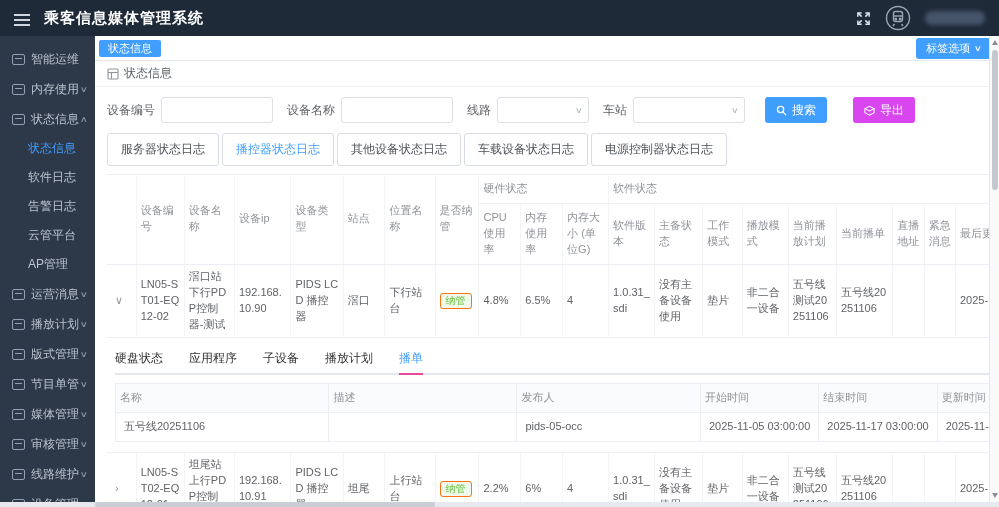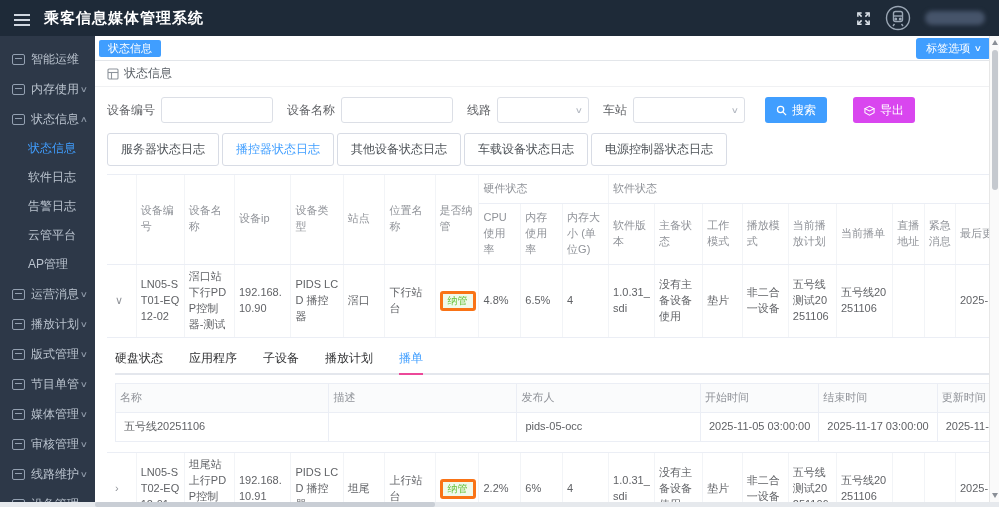--- a/index.html
+++ b/index.html
@@ -56,21 +56,21 @@
   .tab { border:1px solid #d8dce5; background:#fff; color:#4d5257; font-size:12px; padding:7px 13px; border-radius:3px; cursor:pointer; white-space:nowrap; }
   .tab.active { color:#409eff; }
 
   
   .table-wrap { margin:8px 10px 0 12px; flex:1; overflow:hidden; position:relative; border-top:1px solid #ebeef5; }
   table.main-tbl { table-layout:fixed; border-collapse:collapse; width:958px; font-size:11px; color:#606266; }
   .main-tbl th { color:#909399; font-weight:normal; background:#fff; }
   .main-tbl th,.main-tbl td { border-bottom:1px solid #ebeef5; border-right:1px solid #f2f4f7; padding:4px 4px; text-align:left; vertical-align:middle; word-break:break-all; line-height:1.45; }
   .main-tbl thead th { padding:6px 4px; }
   .expand-ic { color:#909399; font-size:11px; cursor:pointer; display:inline-block; padding:0 4px; }
-  .badge { display:inline-block; background:#f0f9eb; border:3px solid #f97316; color:#67c23a; font-size:10px; line-height:14px; padding:0 5px; border-radius:3px; white-space:nowrap; }
+  .badge { display:inline-block; background:#f0f9eb; border:1px solid #f97316; color:#67c23a; font-size:10px; line-height:14px; padding:0 5px; border-radius:3px; white-space:nowrap; }
 
   
   td.detail-cell { padding:6px 8px 10px; background:#fff; }
   .sub-tabs { display:flex; gap:26px; font-size:12px; color:#303133; border-bottom:2px solid #e4e7ed; }
   .sub-tab { padding:6px 0; cursor:pointer; }
   .sub-tab.active { color:#409eff; border-bottom:2px solid #ec4899; margin-bottom:-2px; }
   table.sub-tbl { table-layout:fixed; border-collapse:collapse; margin-top:8px; font-size:11px; color:#606266; border:1px solid #ebeef5; }
   .sub-tbl th { background:#fafbfc; color:#909399; font-weight:normal; }
   .sub-tbl th,.sub-tbl td { border:1px solid #ebeef5; padding:6px 8px; text-align:left; white-space:nowrap; overflow:hidden; }
 

